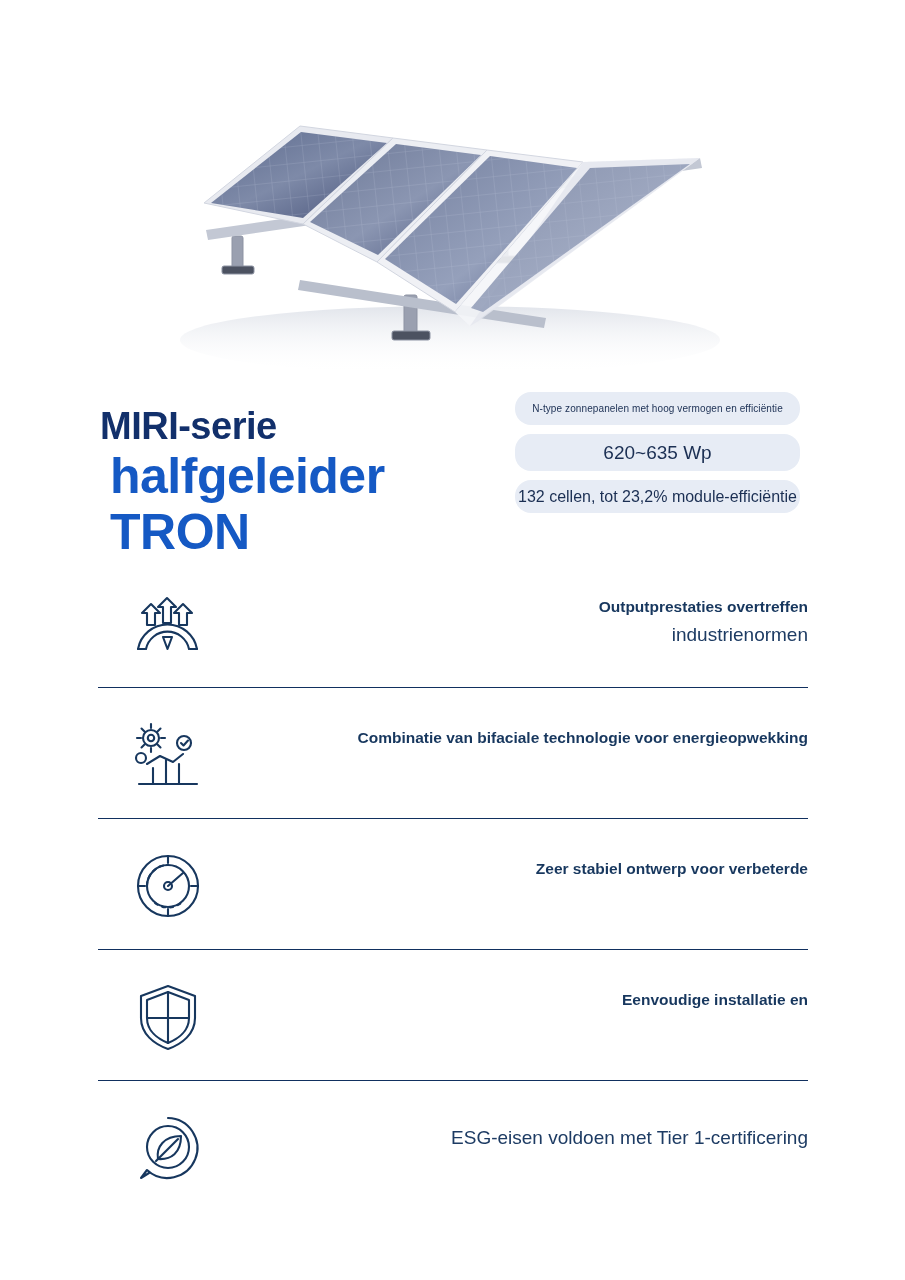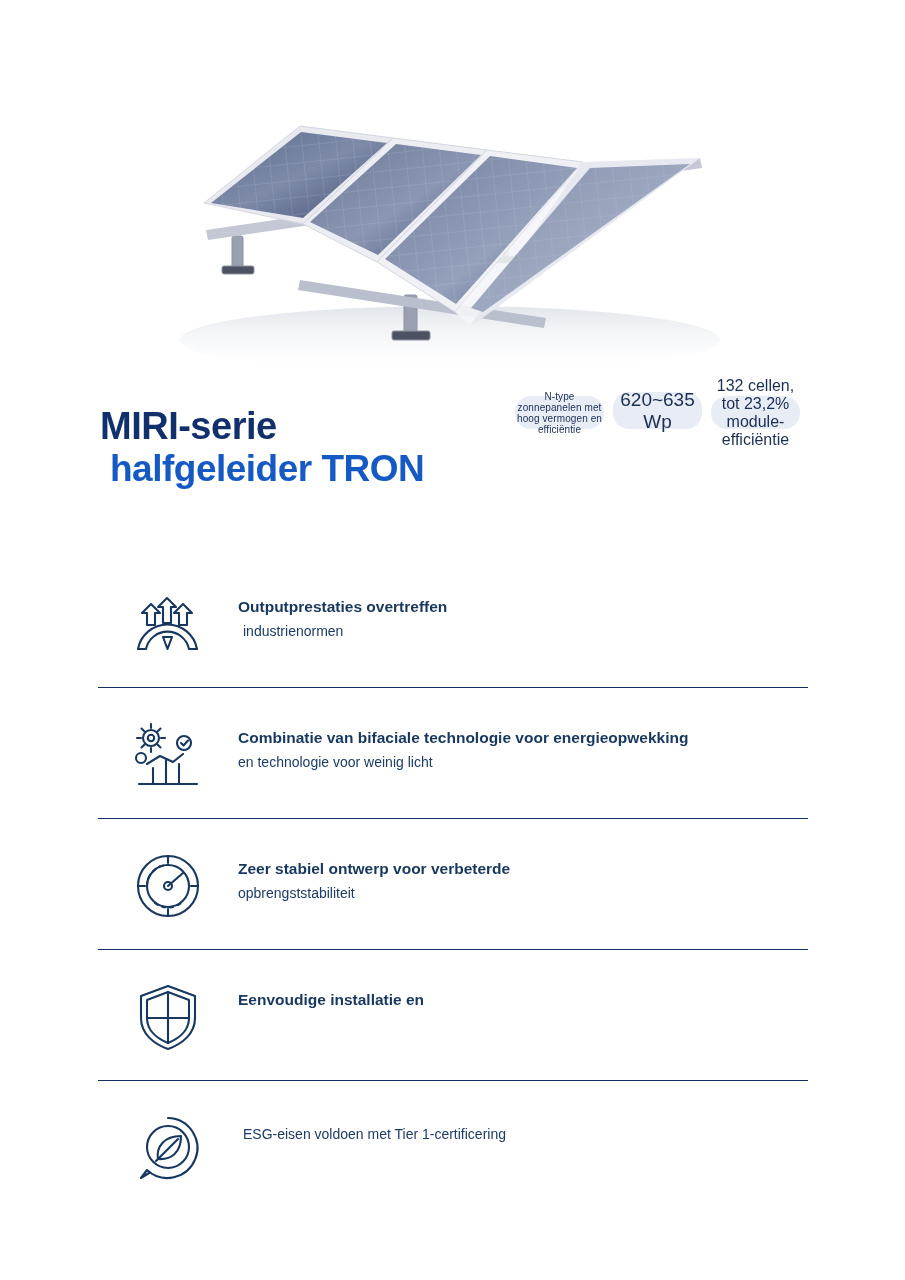--- a/index.html
+++ b/index.html
@@ -36,36 +36,36 @@
     width: 420px;
   }
   .title-line1 {
     font-size: 38px;
     font-weight: bold;
     color: #12306b;
     letter-spacing: -0.5px;
     line-height: 1.12;
   }
   .title-line2 {
-    font-size: 37px;
+    font-size: 50px;
     font-weight: bold;
     color: #1559c4;
     letter-spacing: -0.5px;
     line-height: 1.12;
     padding-left: 10px;
   }
 
   
   .pills {
     position: absolute;
     right: 105px;
     top: 392px;
     width: 285px;
     display: flex;
-    flex-direction: row;
+    flex-direction: column;
     align-items: flex-end;
     gap: 9px;
   }
   .pill {
     background: #e7ecf5;
     border-radius: 16px;
     color: #1b2f53;
     display: flex;
     align-items: center;
     justify-content: center;
@@ -94,20 +94,21 @@
     position: absolute;
     left: 98px;
     top: 557px;
     width: 710px;
   }
   .feature {
     display: flex;
     align-items: flex-start;
     padding: 18px 0 20px 0;
     min-height: 130px;
+    text-align: right;
   }
   .feature + .feature {
     border-top: 1.3px solid #11305f;
   }
   .feature-icon {
     width: 140px;
     flex: 0 0 140px;
     display: flex;
     align-items: center;
     justify-content: center;
@@ -117,21 +118,21 @@
     flex: 1;
     padding-top: 22px;
   }
   .feature-title {
     font-size: 15.5px;
     font-weight: bold;
     color: #17375e;
     line-height: 1.35;
   }
   .feature-sub {
-    font-size: 14px;
+    font-size: 19px;
     color: #1d3b63;
     line-height: 1.45;
     margin-top: 3px;
   }
   .feature-sub.indent { padding-left: 5px; }
 </style>
 </head>
 <body>
 
 <div class="page">
@@ -240,39 +241,37 @@
           <circle cx="16" cy="46" r="5"></circle>
           <circle cx="59" cy="31" r="7"></circle>
           <path d="M56 31 L58.5 33.5 L63 28.5"></path>
           <path d="M14 72 L72 72"></path>
           <path d="M28 72 L28 56 M41 72 L41 48 M54 72 L54 52"></path>
           <path d="M22 52 L35 44 L48 50 L58 42"></path>
         </svg>
       </div>
       <div class="feature-text">
         <div class="feature-title">Combinatie van bifaciale technologie voor energieopwekking</div>
-        <div class="feature-sub">en technologie voor weinig licht</div>
       </div>
     </div>
 
     <div class="feature">
       <div class="feature-icon">
         <svg width="86" height="86" viewBox="0 0 86 86" fill="none" stroke="#17375e" stroke-width="2.1" stroke-linecap="round" stroke-linejoin="round">
           <circle cx="43" cy="43" r="30"></circle>
           <circle cx="43" cy="43" r="21"></circle>
           <circle cx="43" cy="43" r="4"></circle>
           <path d="M43 43 L58 30"></path>
           <path d="M22 43 A21 21 0 0 1 43 22" stroke-dasharray="4 4"></path>
           <path d="M13 43 L20 43 M66 43 L73 43 M43 13 L43 20 M43 66 L43 73"></path>
           <path d="M30 60 A21 21 0 0 0 56 60" stroke-dasharray="3 5"></path>
         </svg>
       </div>
       <div class="feature-text">
         <div class="feature-title">Zeer stabiel ontwerp voor verbeterde</div>
-        <div class="feature-sub">opbrengststabiliteit</div>
       </div>
     </div>
 
     <div class="feature">
       <div class="feature-icon">
         <svg width="86" height="86" viewBox="0 0 86 86" fill="none" stroke="#17375e" stroke-width="2.1" stroke-linecap="round" stroke-linejoin="round">
           <path d="M43 12 L70 22 V44 C70 60 57 70 43 75 C29 70 16 60 16 44 V22 Z"></path>
           <path d="M43 18 L64 26 V44 C64 57 53 65 43 69 C33 65 22 57 22 44 V26 Z"></path>
           <path d="M43 18 L43 69"></path>
           <path d="M22 44 L64 44"></path>

